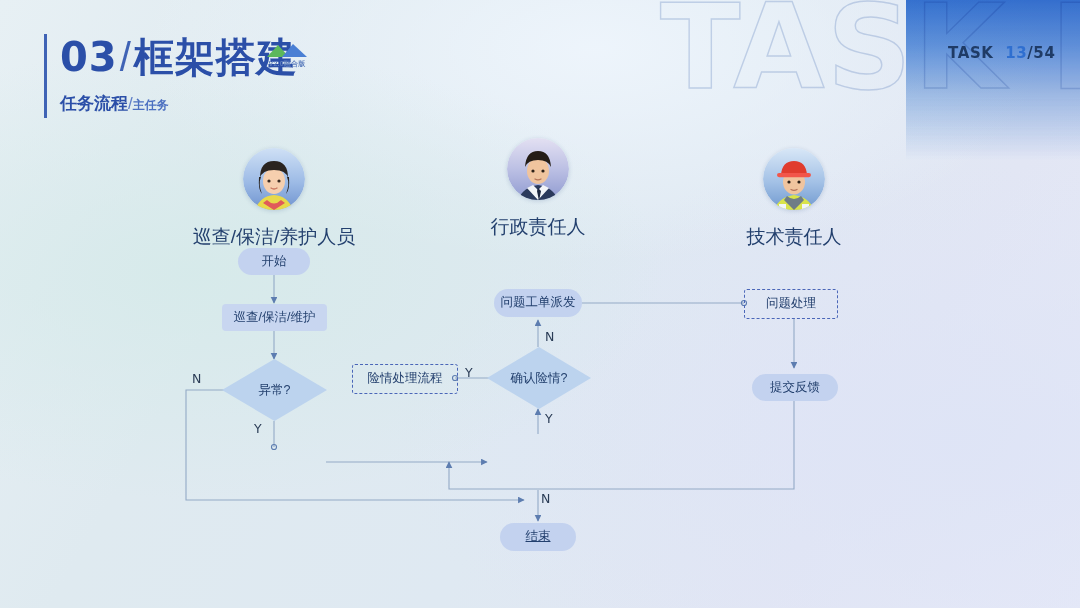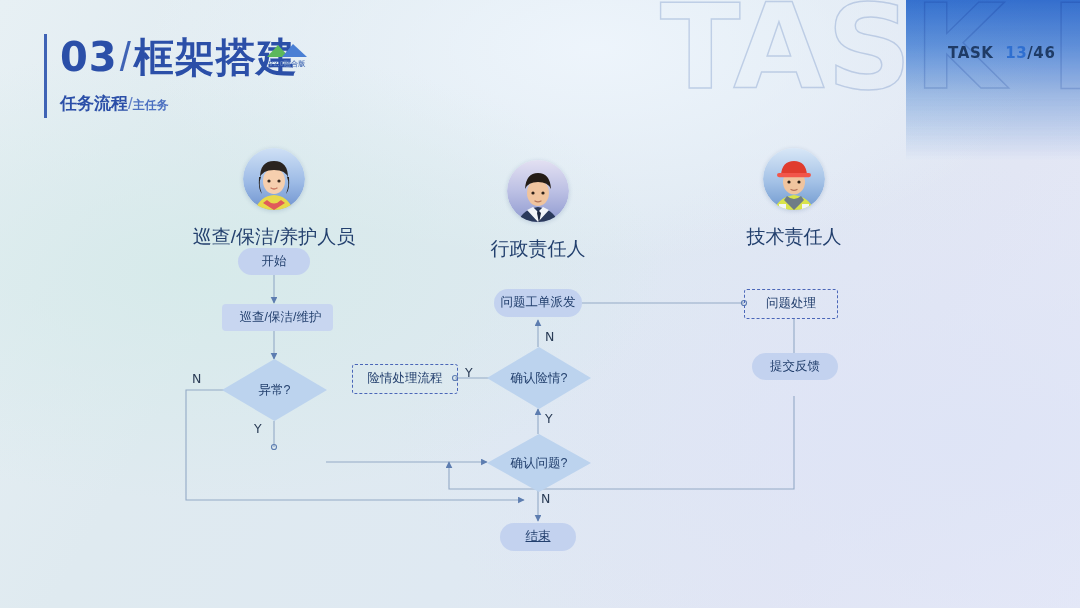--- a/index.html
+++ b/index.html
@@ -62,21 +62,21 @@
   .role .av{
     width:62px;height:62px;border-radius:50%;margin:0 auto;
     position:relative;overflow:hidden;
     box-shadow:0 1px 4px rgba(60,90,140,.22);
   }
   .role .lbl{margin-top:14px;font-size:19px;color:#23406e;white-space:nowrap;}
   
   .node{position:absolute;display:flex;align-items:center;justify-content:center;
         font-size:12.5px;color:#23406e;text-align:center;line-height:1.1;}
   .n-round{background:#c3d2ef;border-radius:16px;}
-  .n-rect{background:#c8d6f0;border-radius:4px;padding-left:6px;}
+  .n-rect{background:#c8d6f0;border-radius:4px;}
   .n-dash{border:1.3px dashed #4a66b8;border-radius:3px;background:transparent;color:#24406e;}
   .n-diamond{position:absolute;}
   .n-diamond .dshape{
     position:absolute;inset:0;background:#bcd3ee;
     clip-path:polygon(50% 0,100% 50%,50% 100%,0 50%);
   }
   .n-diamond .dtxt{
     position:absolute;inset:0;display:flex;align-items:center;justify-content:center;
     font-size:12.5px;color:#23406e;
   }
@@ -104,21 +104,21 @@
   <div class="ver">
     <svg width="44" height="16" viewBox="0 0 44 16">
       <path d="M2 15 L13 3 L24 15 Z" fill="#5cb85c"></path>
       <path d="M17 15 L28 2 L42 15 Z" fill="#4a7fd4"></path>
     </svg>
     <div class="ver-txt">V2.0融合版</div>
   </div>
 
   <div class="page-no">
     <span>TASK</span>&nbsp;
-    <span class="cur">13</span><span>/</span><span>46</span>
+    <span class="cur">13</span><span>/</span><span>54</span>
   </div>
 
   <div class="role" style="left:184px;top:148px;">
     <div class="av">
       <svg width="62" height="62" viewBox="0 0 62 62">
         <defs>
           <linearGradient id="g1" x1="0" y1="0" x2="0" y2="1">
             <stop offset="0%" stop-color="#cfe0f5"></stop>
               <stop offset="55%" stop-color="#9dbbe6"></stop>
               <stop offset="100%" stop-color="#6f93cf"></stop>
@@ -132,21 +132,21 @@
         <path d="M16 29 q-1 13 3 17 q-4-10 -1-17 Z" fill="#2a2420"></path>
         <path d="M46 29 q1 13 -3 17 q4-10 1-17 Z" fill="#2a2420"></path>
         <circle cx="26" cy="33" r="1.6" fill="#3a2a20"></circle>
         <circle cx="36" cy="33" r="1.6" fill="#3a2a20"></circle>
         <path d="M28 40 q3 2 6 0" stroke="#c8755f" stroke-width="1.3" fill="none" stroke-linecap="round"></path>
       </svg>
     </div>
     <div class="lbl">巡查/保洁/养护人员</div>
   </div>
 
-  <div class="role" style="left:448px;top:160px;">
+  <div class="role" style="left:448px;top:138px;">
     <div class="av">
       <svg width="62" height="62" viewBox="0 0 62 62">
         <defs>
           <linearGradient id="g2" x1="0" y1="0" x2="0" y2="1">
             <stop offset="0%" stop-color="#e3e0f2"></stop>
               <stop offset="50%" stop-color="#bcc0e4"></stop>
               <stop offset="100%" stop-color="#8f9ad0"></stop>
           </linearGradient>
         </defs>
         <circle cx="31" cy="31" r="31" fill="url(#g2)"></circle>
@@ -242,34 +242,30 @@
 
   <div class="node n-dash" style="left:352px;top:364px;width:104px;height:28px;">
     <span>险情处理流程</span>
   </div>
 
   <div class="n-diamond" style="left:487px;top:347px;width:104px;height:62px;">
     <div class="dshape"></div>
     <div class="dtxt">确认险情?</div>
   </div>
 
-  <div class="n-diamond" style="left:487px;top:434px;width:104px;height:58px;">
-    <div class="dshape"></div>
-    <div class="dtxt">确认问题?</div>
-  </div>
 
   <div class="node n-round" style="left:494px;top:289px;width:88px;height:28px;">
     <span>问题工单派发</span>
   </div>
 
   <div class="node n-dash" style="left:744px;top:289px;width:92px;height:28px;">
     <span>问题处理</span>
   </div>
 
-  <div class="node n-round" style="left:752px;top:353px;width:86px;height:27px;">
+  <div class="node n-round" style="left:752px;top:374px;width:86px;height:27px;">
     <span>提交反馈</span>
   </div>
 
   <div class="node n-round" style="left:500px;top:523px;width:76px;height:28px;text-decoration:underline;">
     <span>结束</span>
   </div>
 
   <div class="yn" style="left:192px;top:371px;">N</div>
   <div class="yn" style="left:254px;top:421px;">Y</div>
   <div class="yn" style="left:465px;top:365px;">Y</div>

